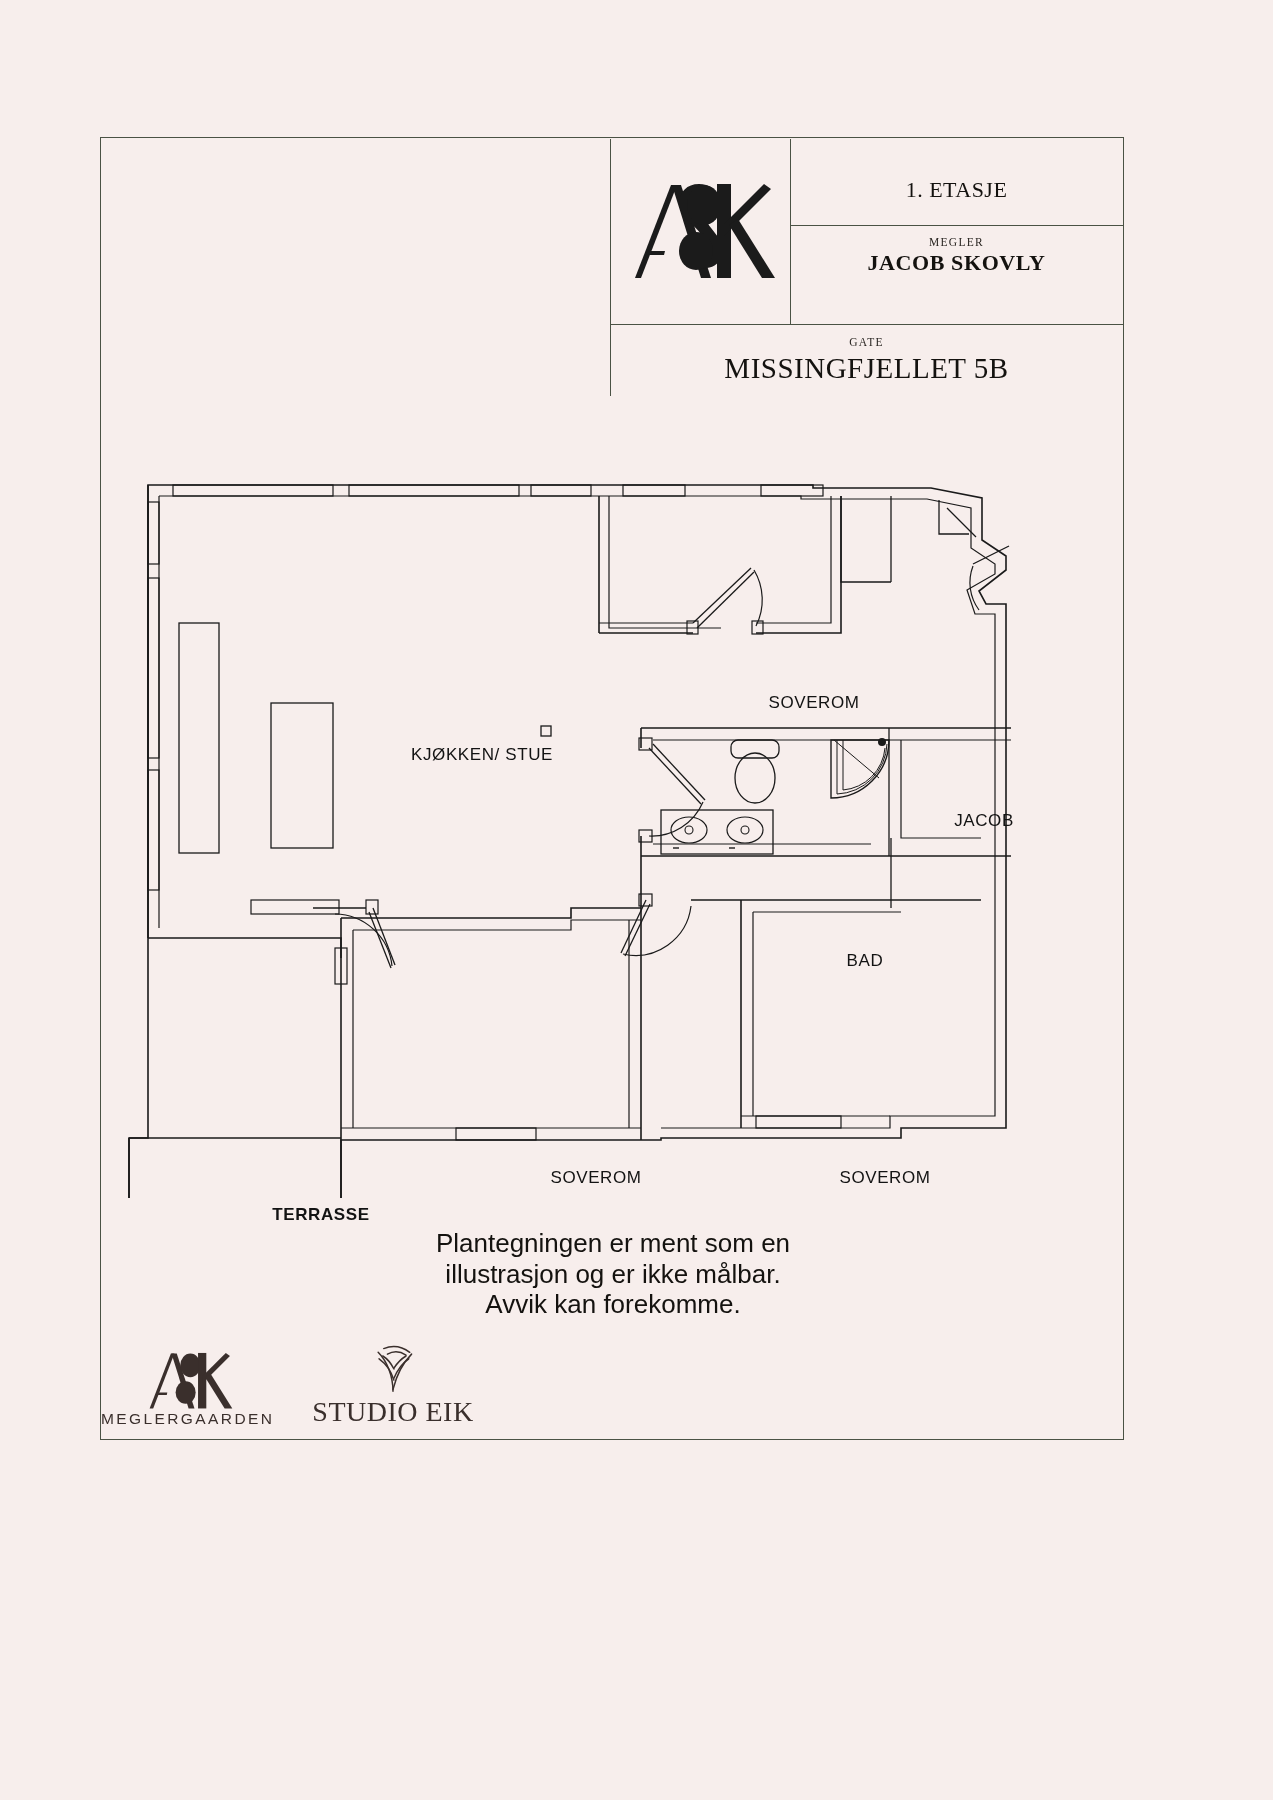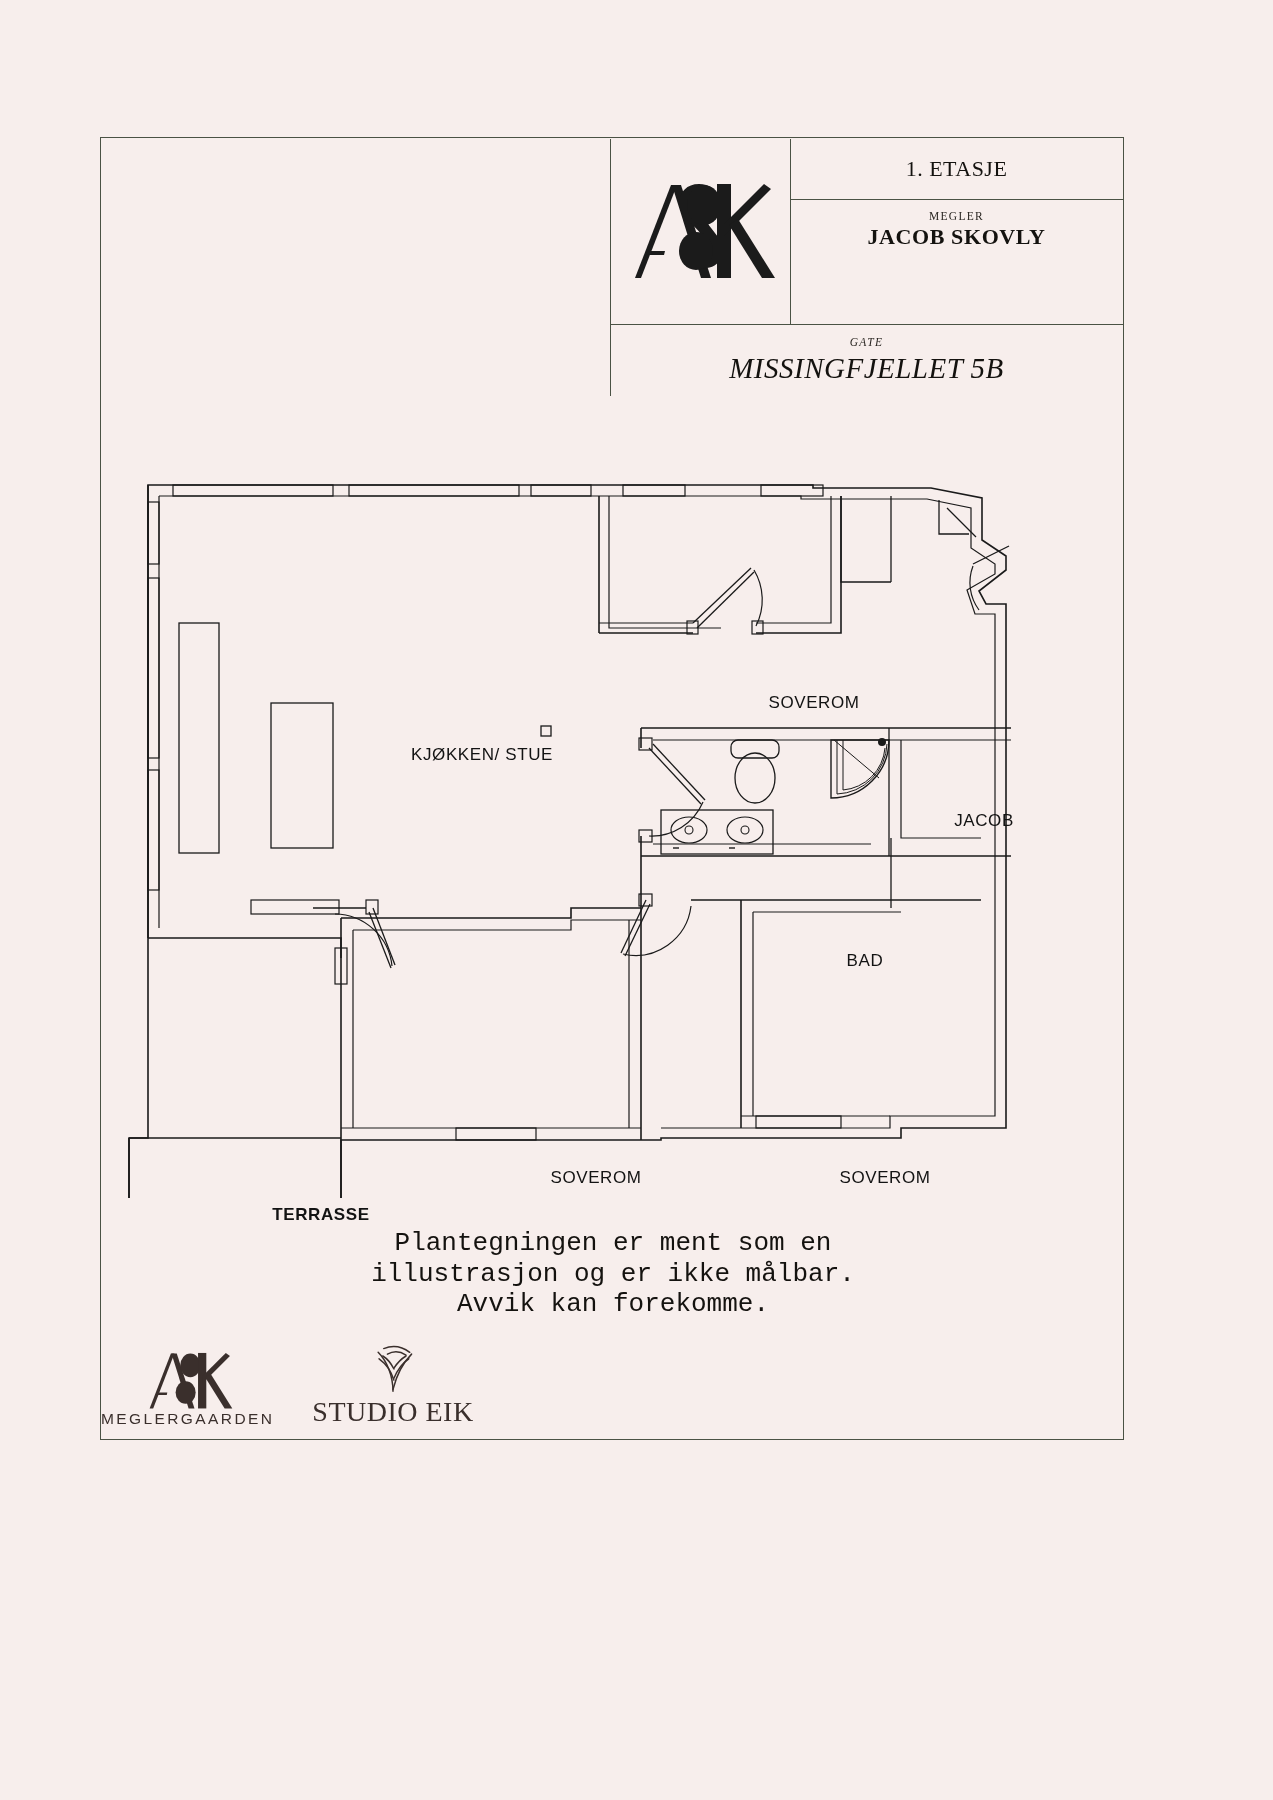--- a/index.html
+++ b/index.html
@@ -34,36 +34,35 @@
     position:absolute;left:180px;top:0;width:333px;height:185px;
   }
   .tb-cell{
     box-sizing:border-box;
     border-bottom:1px solid #4a5244;
     display:flex;flex-direction:column;align-items:center;justify-content:center;
     text-align:center;
     font-family:"Liberation Serif", serif;
     color:#14120f;
   }
-  .tb-cell.etasje{height:61px;}
+  .tb-cell.etasje{height:71px;margin-top:16px;}
   .tb-cell.omrade{height:70px;}
   .tb-cell.megler{height:60px;}
   .tb-label{
     font-size:11.5px;letter-spacing:1.3px;color:#2a2622;
     font-family:"Liberation Serif", serif;
     margin-bottom:2px;
   }
   .tb-big{font-size:22px;letter-spacing:0.5px;}
   .tb-bold{font-size:22px;font-weight:bold;letter-spacing:0.6px;}
   .tb-gate{
     position:absolute;left:0;top:185px;width:513px;height:72px;
     box-sizing:border-box;
     display:flex;flex-direction:column;align-items:center;justify-content:center;
     font-family:"Liberation Serif", serif;
-    font-style:italic;
   }
   .tb-gate .tb-label{margin-bottom:4px;}
   .tb-gate .addr{font-size:29px;letter-spacing:0.5px;color:#14120f;}
   .tb-vline{
     position:absolute;left:0;top:0;width:1px;height:257px;background:#4a5244;
   }
   .tb-hline{
     position:absolute;left:0;top:185px;width:513px;height:1px;background:#4a5244;
   }
   
@@ -75,21 +74,21 @@
     font-size:17px;
     letter-spacing:0.6px;
     color:#131313;
     white-space:nowrap;
     transform:translate(-50%,-50%);
   }
   
   .disclaimer{
     position:absolute;left:0;top:1090px;width:1024px;
     text-align:center;
-    font-family:Liberation Mono, monospace;
+    font-family:Liberation Sans, sans-serif;
     font-size:26px;
     line-height:1.18;
     color:#14120f;
   }
   .footlogos{
     position:absolute;left:0;top:1205px;width:1024px;
     display:flex;align-items:flex-end;gap:38px;
   }
   .ask-foot{display:flex;flex-direction:column;align-items:center;}
   .ask-foot .word{

